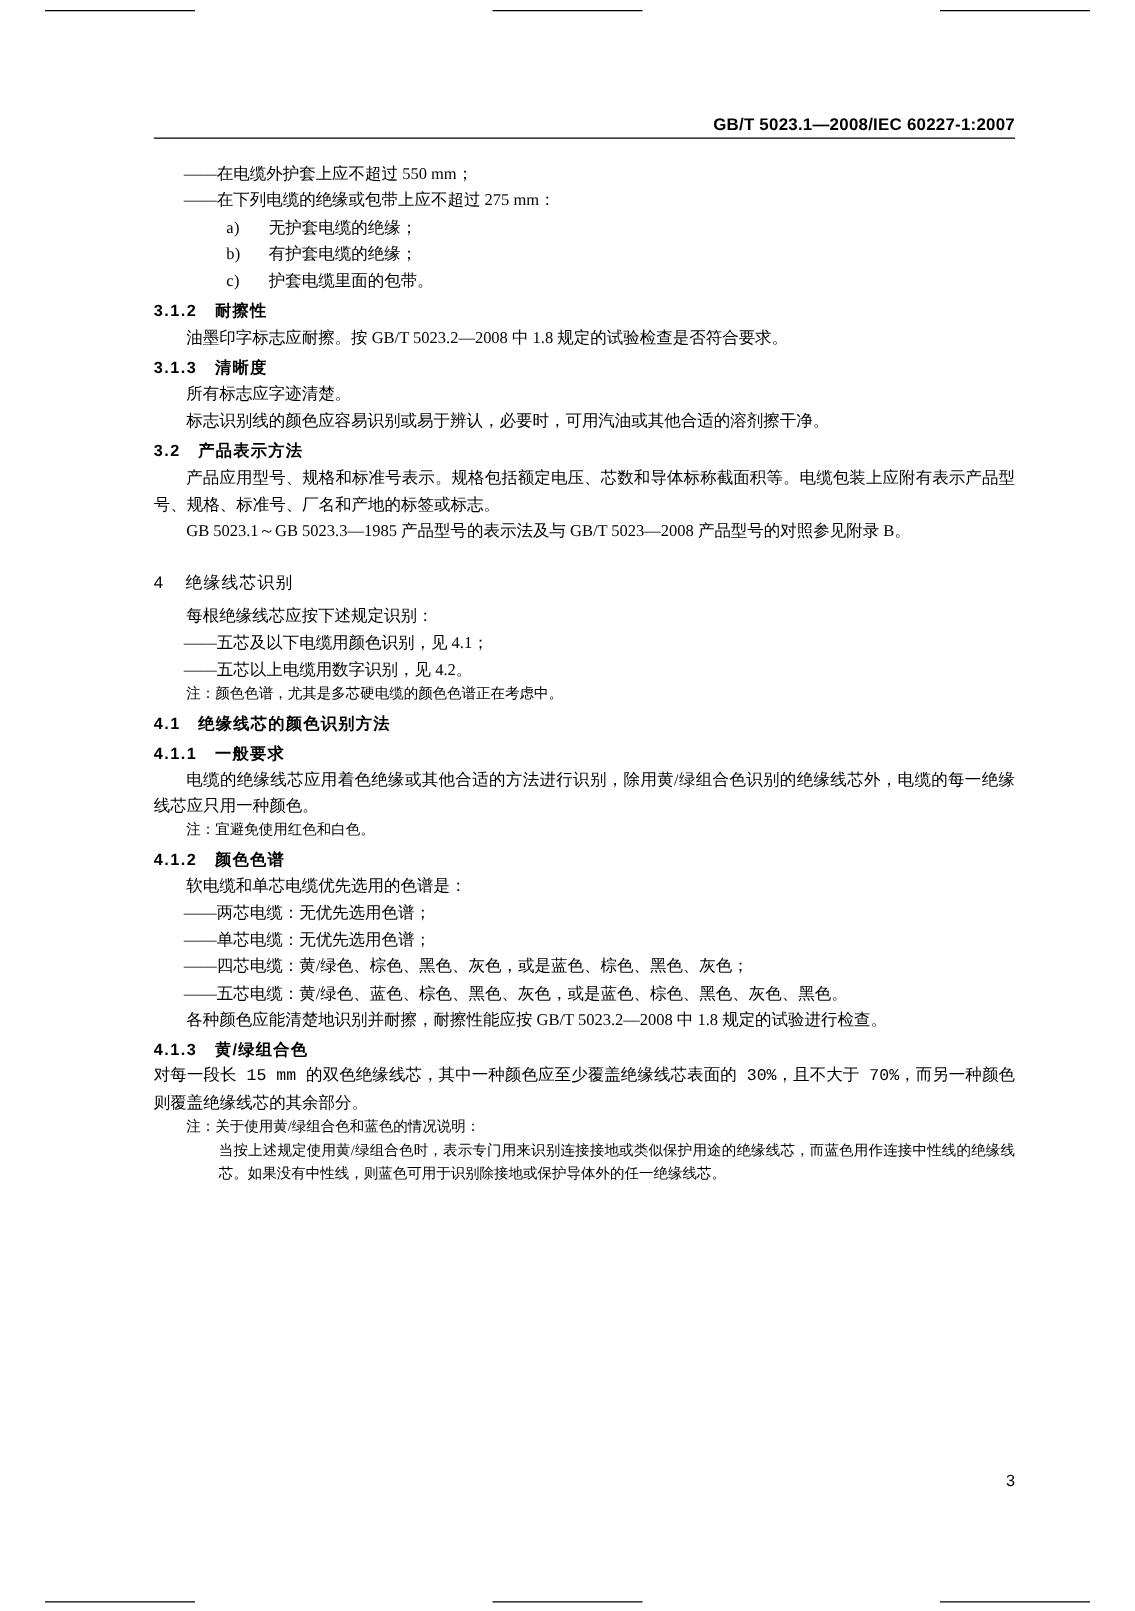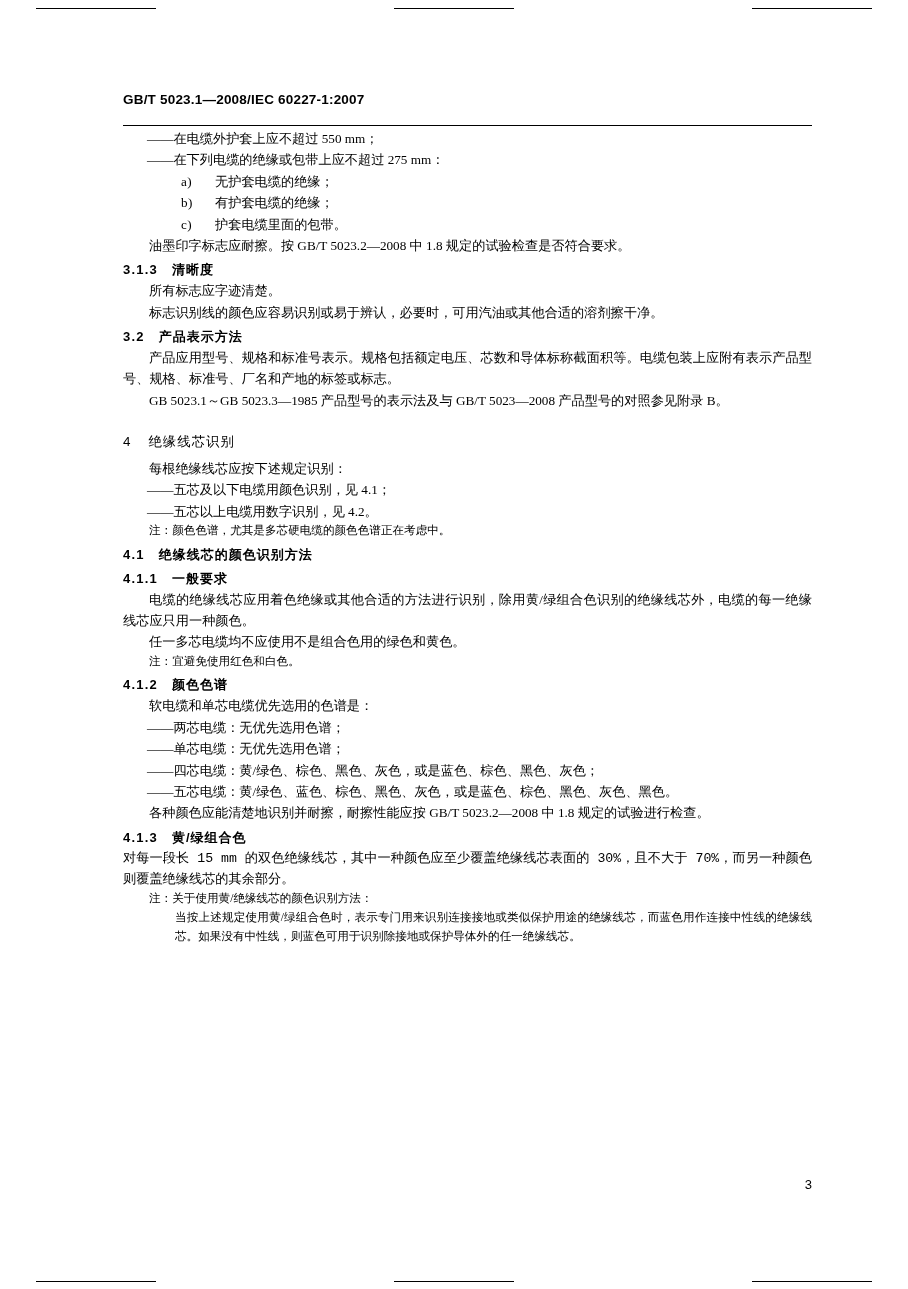--- a/index.html
+++ b/index.html
@@ -35,22 +35,22 @@
     width: 908px;
     height: 1289px;
   }
 
   .header {
     position: absolute;
     left: 123px;
     top: 92px;
     width: 689px;
     border-bottom: 1.2px solid #000;
-    padding-bottom: 18px;
-    text-align: left;
+    padding-bottom: 3px;
+    text-align: right;
     font-size: 13.5px;
     font-family: "Liberation Sans", sans-serif;
     font-weight: bold;
     letter-spacing: 0.2px;
   }
 
   .content {
     position: absolute;
     left: 123px;
     top: 128px;
@@ -168,20 +168,23 @@
     <p class="blk alpha">
       <span class="lbl lat">a)</span><span>无护套电缆的绝缘；</span>
     </p>
     <p class="blk alpha">
       <span class="lbl lat">b)</span><span>有护套电缆的绝缘；</span>
     </p>
     <p class="blk alpha">
       <span class="lbl lat">c)</span><span>护套电缆里面的包带。</span>
     </p>
 
+    <p class="blk clause">
+      <span class="num">3.1.2</span><span class="ttl">耐擦性</span>
+    </p>
     <p class="blk para">油墨印字标志应耐擦。按 GB/T 5023.2—2008 中 1.8 规定的试验检查是否符合要求。</p>
 
     <p class="blk clause">
       <span class="num">3.1.3</span><span class="ttl">清晰度</span>
     </p>
     <p class="blk para">所有标志应字迹清楚。</p>
     <p class="blk para">标志识别线的颜色应容易识别或易于辨认，必要时，可用汽油或其他合适的溶剂擦干净。</p>
 
     <p class="blk clause">
       <span class="num">3.2</span><span class="ttl">产品表示方法</span>
@@ -199,37 +202,36 @@
     <p class="blk dash2">——五芯以上电缆用数字识别，见 4.2。</p>
     <p class="blk note">注：颜色色谱，尤其是多芯硬电缆的颜色色谱正在考虑中。</p>
 
     <p class="blk clause">
       <span class="num">4.1</span><span class="ttl">绝缘线芯的颜色识别方法</span>
     </p>
     <p class="blk clause">
       <span class="num">4.1.1</span><span class="ttl">一般要求</span>
     </p>
     <p class="blk para">电缆的绝缘线芯应用着色绝缘或其他合适的方法进行识别，除用黄/绿组合色识别的绝缘线芯外，电缆的每一绝缘线芯应只用一种颜色。</p>
-    <p class="blk para">任一多芯电缆均不应使用不是组合色用的绿色和黄色。</p>
     <p class="blk note">注：宜避免使用红色和白色。</p>
 
     <p class="blk clause">
       <span class="num">4.1.2</span><span class="ttl">颜色色谱</span>
     </p>
     <p class="blk para">软电缆和单芯电缆优先选用的色谱是：</p>
     <p class="blk dash2">——两芯电缆：无优先选用色谱；</p>
     <p class="blk dash2">——单芯电缆：无优先选用色谱；</p>
     <p class="blk dash2">——四芯电缆：黄/绿色、棕色、黑色、灰色，或是蓝色、棕色、黑色、灰色；</p>
     <p class="blk dash2">——五芯电缆：黄/绿色、蓝色、棕色、黑色、灰色，或是蓝色、棕色、黑色、灰色、黑色。</p>
     <p class="blk para">各种颜色应能清楚地识别并耐擦，耐擦性能应按 GB/T 5023.2—2008 中 1.8 规定的试验进行检查。</p>
 
     <p class="blk clause">
       <span class="num">4.1.3</span><span class="ttl">黄/绿组合色</span>
     </p>
     <p class="blk para-noindent">对每一段长 15 mm 的双色绝缘线芯，其中一种颜色应至少覆盖绝缘线芯表面的 30%，且不大于 70%，而另一种颜色则覆盖绝缘线芯的其余部分。</p>
-    <p class="blk note">注：关于使用黄/绝缘线芯的颜色识别方法：</p>
+    <p class="blk note">注：关于使用黄/绿组合色和蓝色的情况说明：</p>
     <p class="blk note-sub">当按上述规定使用黄/绿组合色时，表示专门用来识别连接接地或类似保护用途的绝缘线芯，而蓝色用作连接中性线的绝缘线芯。如果没有中性线，则蓝色可用于识别除接地或保护导体外的任一绝缘线芯。</p>
 
   </div>
 
   <div class="footer-pageno">3</div>
 
 </div>
 
 </body></html>

